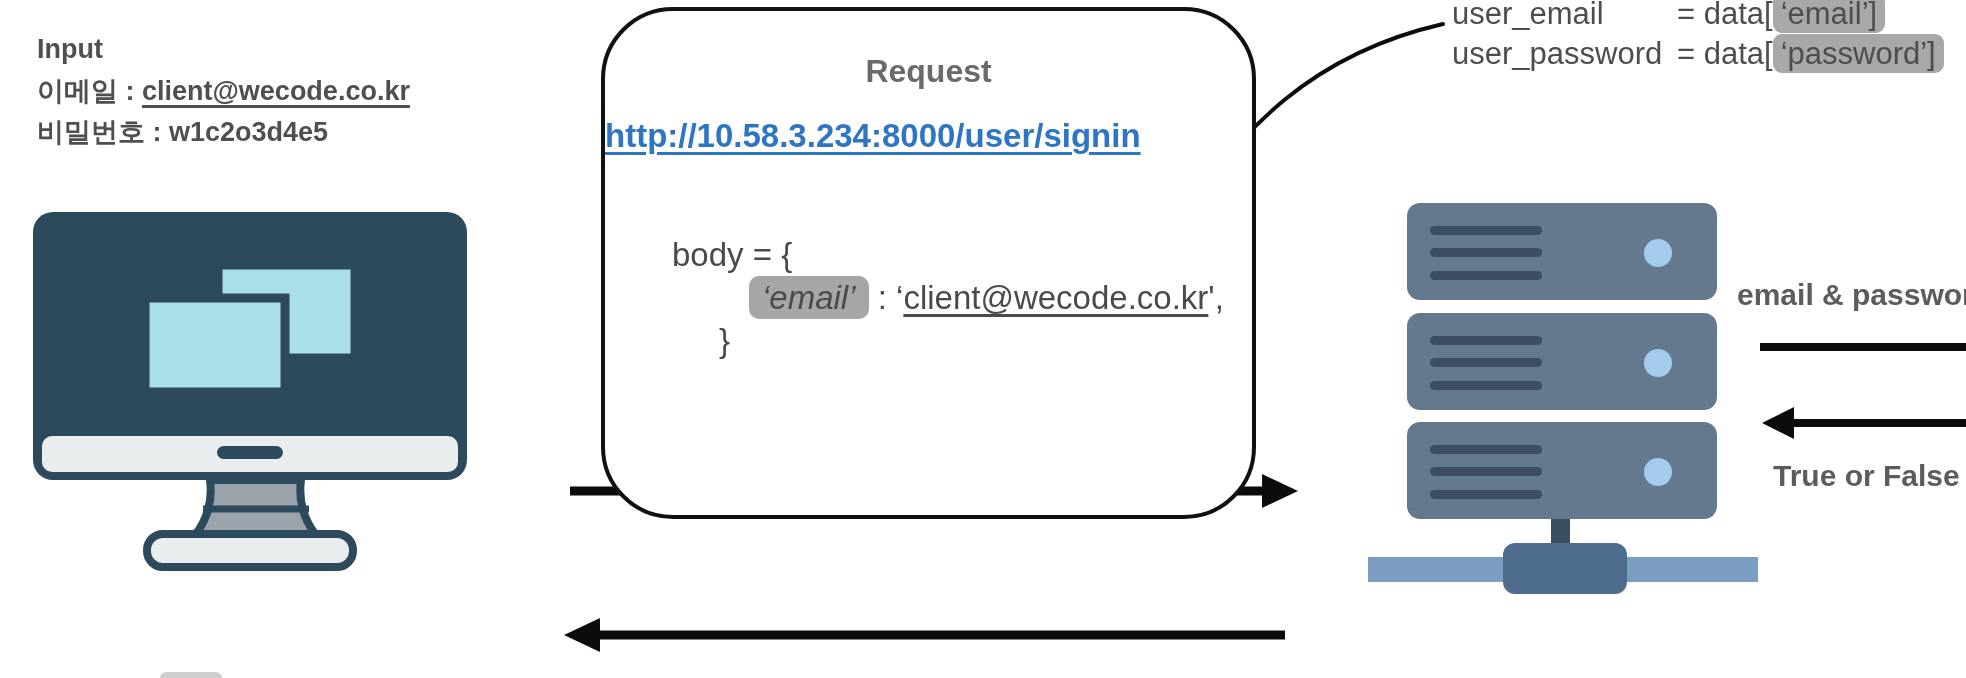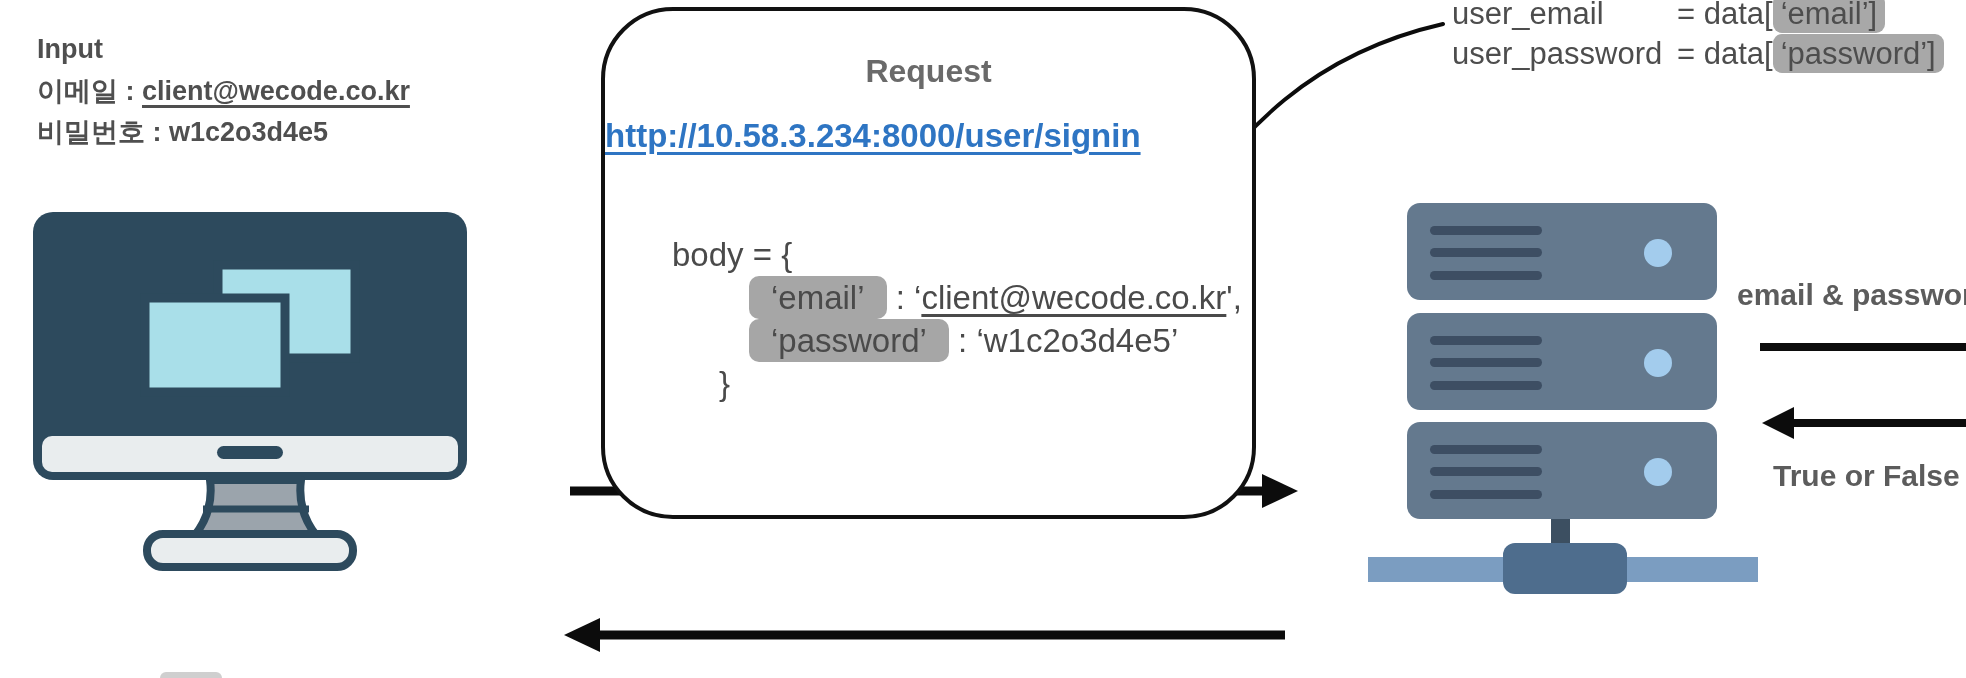--- a/index.html
+++ b/index.html
@@ -21,21 +21,21 @@
   }
   .req-title{position:absolute;left:0;top:42px;width:100%;text-align:center;
     font-size:32px;font-weight:bold;color:#6a6a6a;}
   .req-url{position:absolute;left:0;top:106px;width:100%;
     font-size:33px;font-weight:bold;color:#2e75c3;text-decoration:underline;
     text-decoration-thickness:3px;text-underline-offset:5px;cursor:pointer;}
   .req-code{position:absolute;left:52px;top:222px;font-size:33px;color:#4a4a4a;
     line-height:43px;white-space:nowrap;margin-left:15px;}
   .indent1{display:inline-block;width:77px;}
   .indent2{display:inline-block;width:47px;}
-  .hl{background:#a6a6a6;border-radius:10px;padding:3px 22px;}
+  .hl{background:#a6a6a6;border-radius:10px;padding:3px 13px;font-style:italic;}
   .vline{text-decoration:underline;text-decoration-thickness:2.5px;text-underline-offset:5px;}
 
   
   .server-code{left:1452px;top:-6px;font-size:31px;color:#4d4d4d;line-height:40px;white-space:nowrap;}
   .server-code .name{display:inline-block;width:225px;}
   .hl2{background:#a8a8a8;border-radius:9px;padding:2px 8px;}
 
   .flow-label{font-size:30px;font-weight:bold;color:#5c5c5c;white-space:nowrap;}
   #label-request-data{left:1737px;top:278px;}
   #label-response{left:1773px;top:459px;}
@@ -117,21 +117,20 @@
     <div><span>이메일 : </span><span class="uline">client@wecode.co.kr</span></div>
     <div><span>비밀번호 : </span><span>w1c2o3d4e5</span></div>
   </div>
 
   <div class="abs request-box">
     <div class="req-title">Request</div>
     <a class="req-url">http://10.58.3.234:8000/user/signin</a>
     <div class="req-code">
       <div>body = {</div>
       <div><span class="indent1"></span><span class="hl">‘email’</span><span> : ‘</span><span class="vline">client@wecode.co.kr</span><span>',</span></div>
-      <div><span class="indent1"></span><span class="hl">‘password’</span><span> : </span><span>‘w1c2o3d4e5’</span></div>
       <div><span class="indent2"></span><span>}</span></div>
     </div>
   </div>
 
   <div class="abs server-code">
     <div><span class="name">user_email</span><span>= data[</span><span class="hl2">‘email’]</span></div>
     <div><span class="name">user_password</span><span>= data[</span><span class="hl2">‘password’]</span></div>
   </div>
 
   <div class="abs flow-label" id="label-request-data">email &amp; password</div>

